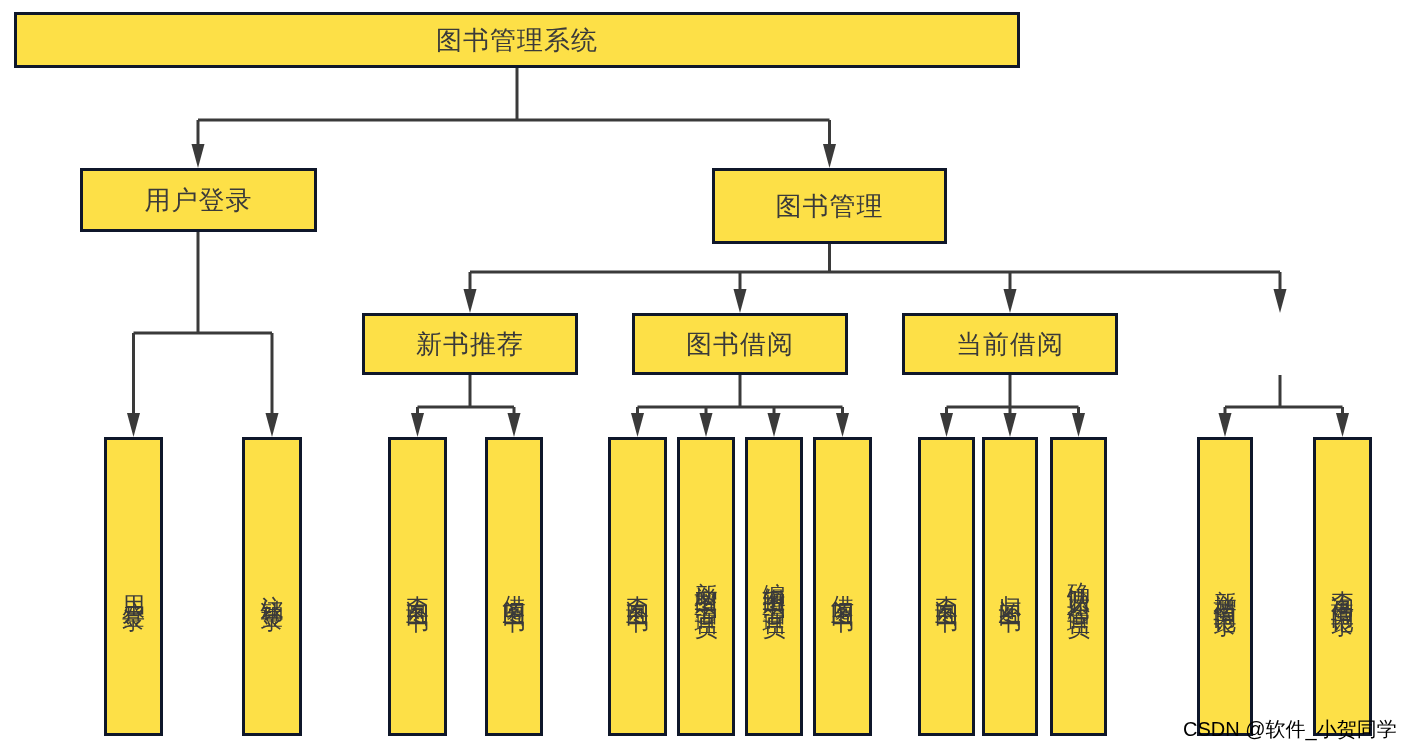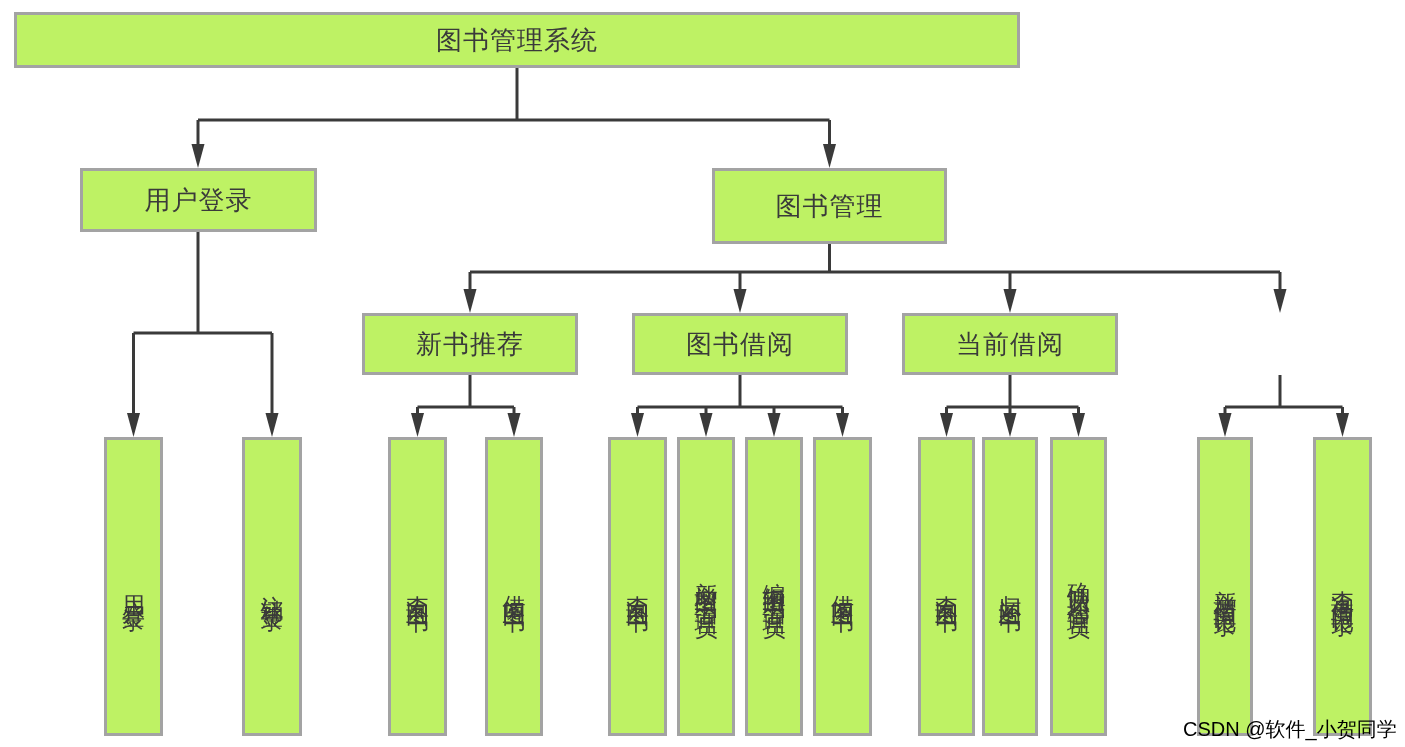--- a/index.html
+++ b/index.html
@@ -8,22 +8,22 @@
     width: 1405px;
     height: 747px;
     background: #ffffff;
     font-family: "Liberation Sans", "DejaVu Sans", sans-serif;
     overflow: hidden;
   }
   .wires { position: absolute; left: 0; top: 0; width: 1405px; height: 747px; }
   .node {
     position: absolute;
     box-sizing: border-box;
-    border: 3px solid #a3a3a3;
-    background: #bef264;
+    border: 3px solid #0f172a;
+    background: #fde047;
     display: flex;
     align-items: center;
     justify-content: center;
     color: #3a3a3a;
   }
   .hlabel {
     font-size: 26px;
     letter-spacing: 1px;
     white-space: nowrap;
     color: #3a3a3a;

